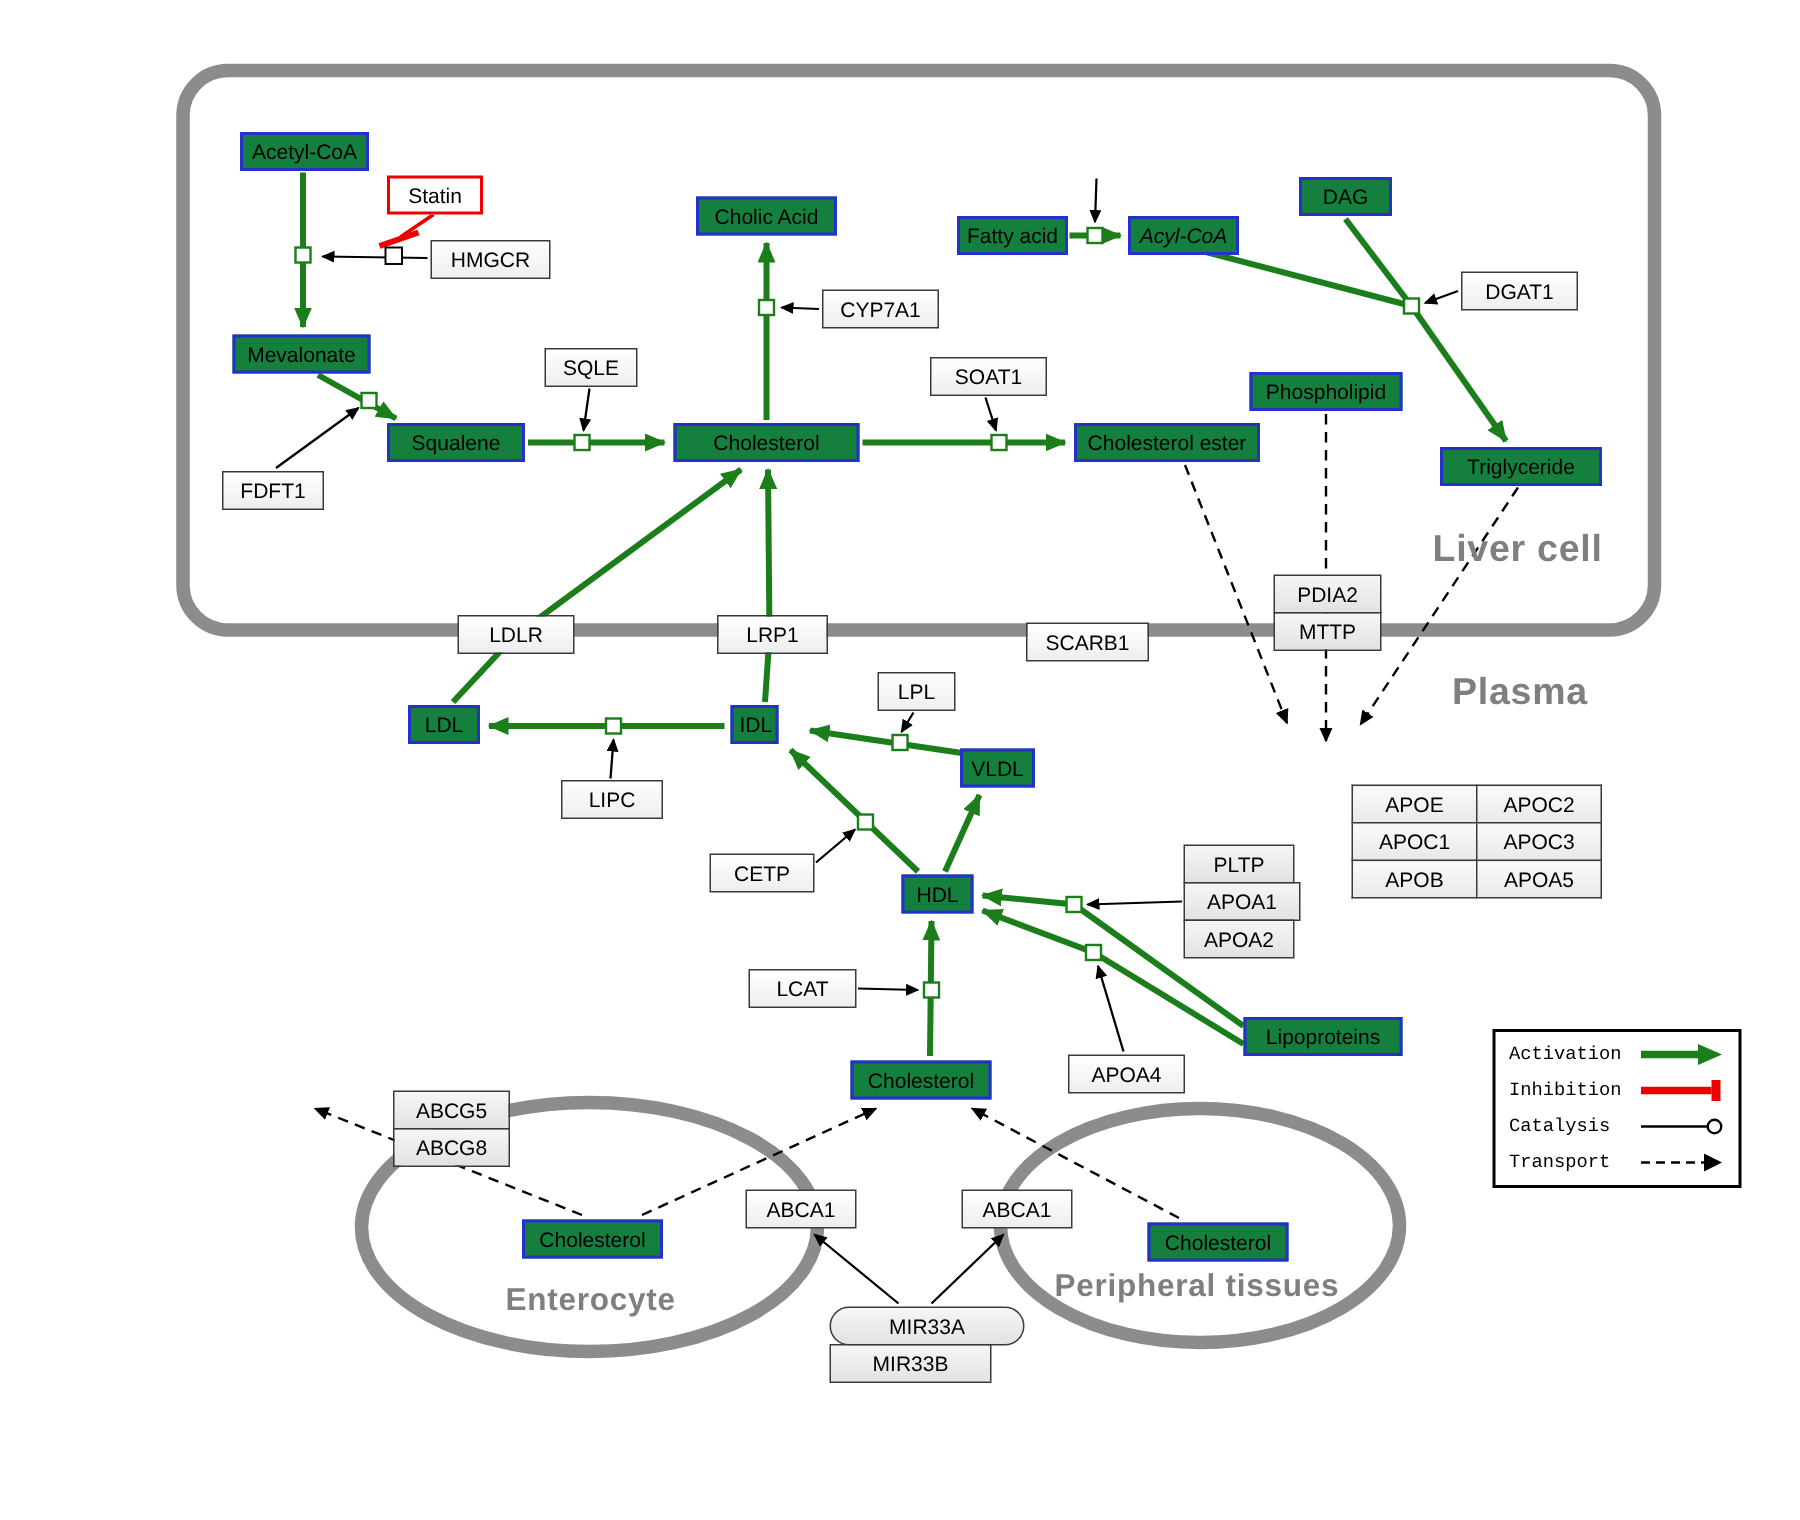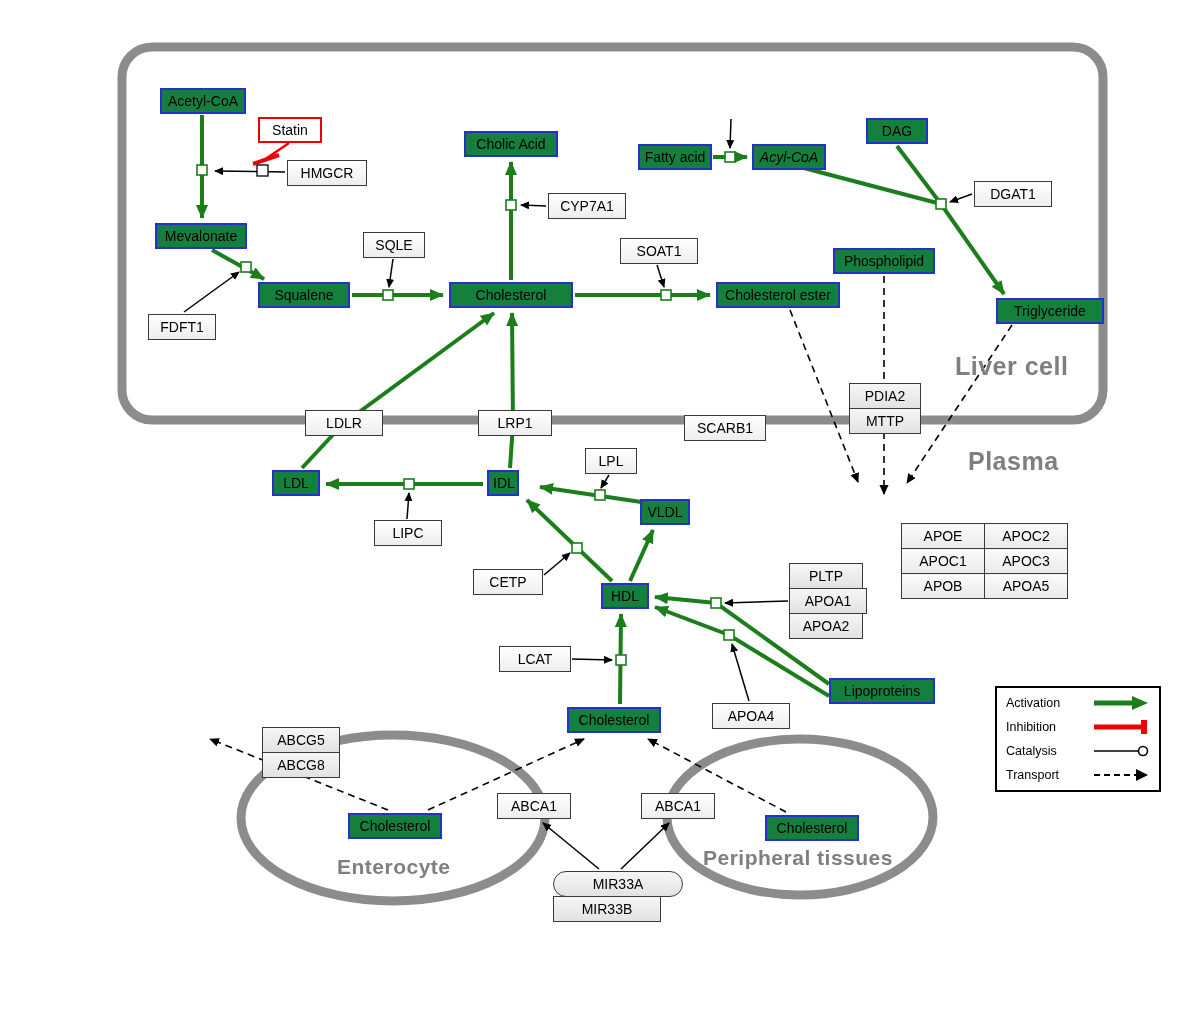--- a/index.html
+++ b/index.html
@@ -19,21 +19,21 @@
   .apo-table { position:absolute; z-index:2; border-collapse:collapse; }
   .apo-table td {
     border:1px solid #3a3a3a; width:83px; height:25px; text-align:center;
     font-size:14px; background:linear-gradient(#fbfbfb,#e9e9e9); padding:0; color:#000;
   }
   .legend {
     position:absolute; left:995px; top:686px; width:166px; height:106px;
     border:2px solid #000; background:#fff; z-index:3; padding:7px 9px;
     display:flex; flex-direction:column; justify-content:space-between;
   }
-  .legend-row { display:flex; align-items:center; justify-content:space-between; font-size:12.5px; color:#000; }
+  .legend-row { display:flex; align-items:center; justify-content:space-between; font-size:12.5px; color:#000;font-family:Liberation Mono, monospace; }
   .legend-row svg { flex:0 0 auto; }
 </style>
 </head>
 <body>
 
 <div id="canvas">
 
   <svg id="edges" width="1200" height="1013" viewBox="0 0 1200 1013">
     <defs>
       <marker id="mg" markerUnits="userSpaceOnUse" markerWidth="16" markerHeight="14" refX="13" refY="6" orient="auto">
@@ -126,21 +126,21 @@
   <div class="box metab" style="left:160px;top:88px;width:86px;">Acetyl-CoA</div>
   <div class="box metab" style="left:155px;top:223px;width:92px;">Mevalonate</div>
   <div class="box metab" style="left:258px;top:282px;width:92px;">Squalene</div>
   <div class="box metab" style="left:449px;top:282px;width:124px;">Cholesterol</div>
   <div class="box metab" style="left:464px;top:131px;width:94px;">Cholic Acid</div>
   <div class="box metab" style="left:638px;top:144px;width:74px;">Fatty acid</div>
   <div class="box metab" style="left:752px;top:144px;width:74px;font-style:italic;">Acyl-CoA</div>
   <div class="box metab" style="left:866px;top:118px;width:62px;">DAG</div>
   <div class="box metab" style="left:716px;top:282px;width:124px;">Cholesterol ester</div>
   <div class="box metab" style="left:833px;top:248px;width:102px;">Phospholipid</div>
-  <div class="box metab" style="left:996px;top:298px;width:108px;">Triglyceride</div>
+  <div class="box metab" style="left:960px;top:298px;width:108px;">Triglyceride</div>
   <div class="box metab" style="left:272px;top:470px;width:48px;">LDL</div>
   <div class="box metab" style="left:487px;top:470px;width:32px;">IDL</div>
   <div class="box metab" style="left:640px;top:499px;width:50px;">VLDL</div>
   <div class="box metab" style="left:601px;top:583px;width:48px;">HDL</div>
   <div class="box metab" style="left:567px;top:707px;width:94px;">Cholesterol</div>
   <div class="box metab" style="left:829px;top:678px;width:106px;">Lipoproteins</div>
   <div class="box metab" style="left:348px;top:813px;width:94px;">Cholesterol</div>
   <div class="box metab" style="left:765px;top:815px;width:94px;">Cholesterol</div>
 
   <div class="box drug" style="left:258px;top:117px;width:64px;">Statin</div>

